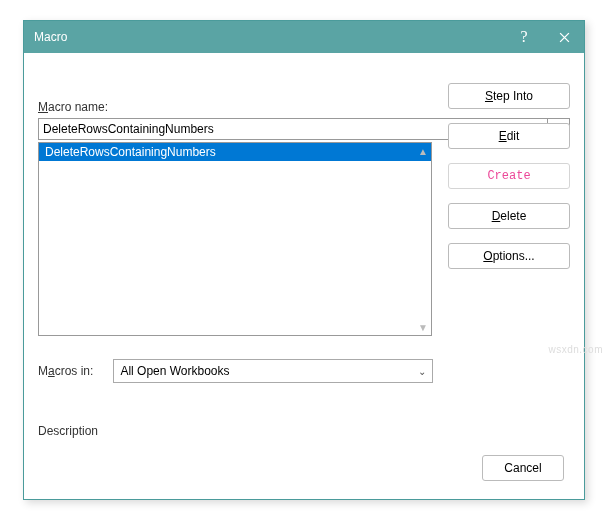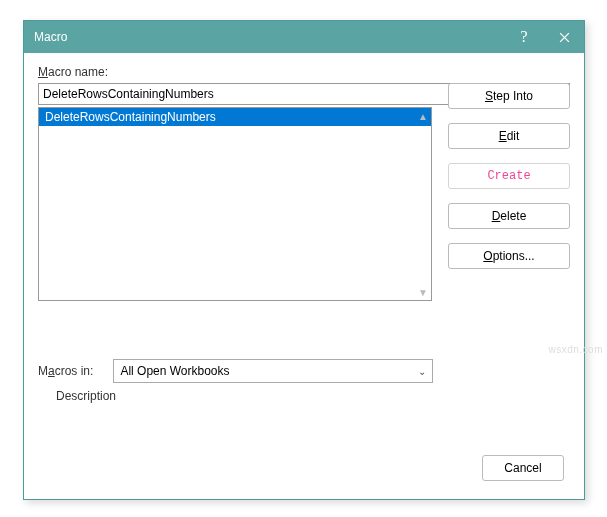--- a/index.html
+++ b/index.html
@@ -37,21 +37,21 @@
     }
     .titlebar-btn.help { font-family: Georgia, serif; font-size: 16px; }
     .titlebar-btn.close svg { width: 11px; height: 11px; stroke: #fff; stroke-width: 1.2; }
 
     .body {
       position: absolute;
       left: 0; top: 32px; right: 0; bottom: 0;
       padding: 12px 14px;
     }
 
-    .field-label { font-size: 12px; color: #333; margin-bottom: 4px; display: block; }
+    .field-label { font-size: 12px; color: #333; margin-bottom: 4px; display: block; margin-top: 35px; }
     .field-label .u { text-decoration: underline; }
 
     .name-row {
       display: flex; gap: 0;
     }
     .name-input {
       flex: 1;
       height: 22px;
       border: 1px solid #999;
       padding: 0 4px;
@@ -139,21 +139,21 @@
       display: flex; align-items: center;
       padding: 0 6px;
       justify-content: space-between;
       background: #fff;
       cursor: pointer;
     }
     .dropdown .chev { color: #555; font-size: 10px; }
 
     .desc-label {
       position: absolute;
-      left: 32px; top: 336px;
+      left: 14px; top: 336px;
     }
 
     .cancel-btn {
       position: absolute;
       right: 20px; bottom: 18px;
       width: 82px;
     }
 
     .watermark {
       position: absolute;

